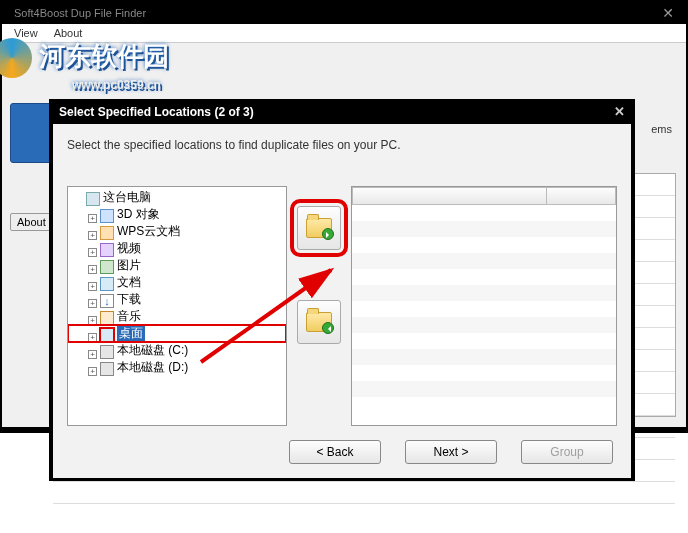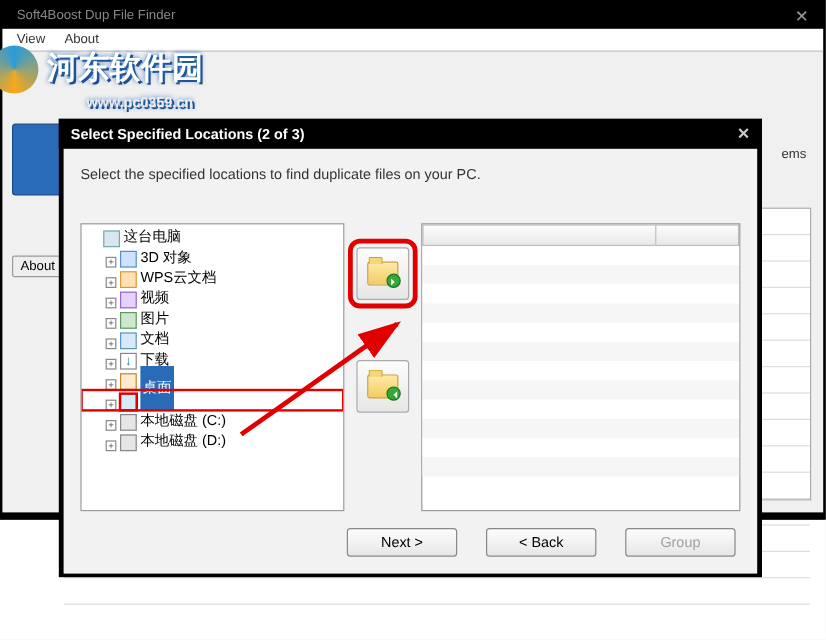--- a/index.html
+++ b/index.html
@@ -38,21 +38,21 @@
   .ic-pc    { background: #d8e6ef; border: 1px solid #7aa; }
   .ic-3d    { background: #cde3ff; border: 1px solid #5a90cc; }
   .ic-wps   { background: #ffe1b3; border: 1px solid #d89a3a; }
   .ic-video { background: #e6d2ff; border: 1px solid #9966cc; }
   .ic-img   { background: #cfe8cd; border: 1px solid #5e9a5e; }
   .ic-doc   { background: #d6eaf7; border: 1px solid #5c96c2; }
   .ic-down  { background: #fff; border: 1px solid #888; color: #2a72c8; }
   .ic-music { background: #fdebd0; border: 1px solid #c9852a; }
   .ic-desk  { background: #d6eaf7; border: 1px solid #5c96c2; }
   .ic-disk  { background: #e6e6e6; border: 1px solid #888; }
-  .sel { background: #2a6bb8; color: #fff; padding: 10px 2px; }
+  .sel { background: #2a6bb8; color: #fff; padding: 0 2px; }
   .red-box-sel { outline: 2px solid #e10000; outline-offset: -1px; }
 
   .btn-col { display: flex; flex-direction: column; gap: 50px; padding-top: 20px; }
   .icon-btn { width: 44px; height: 44px; background: linear-gradient(#fdfdfd,#e6e6e6); border: 1px solid #aaa; border-radius: 3px; display: flex; align-items: center; justify-content: center; position: relative; }
   .folder { width: 26px; height: 20px; background: linear-gradient(#ffe9a8,#f1cd60); border: 1px solid #caa032; border-radius: 2px; position: relative; }
   .folder::before { content:""; position:absolute; top:-5px; left:0; width:10px; height:5px; background:#f5d67b; border:1px solid #caa032; border-bottom:none; border-radius:2px 2px 0 0; }
   .arrow-fwd { position:absolute; right:-3px; bottom:-3px; width:12px; height:12px; border-radius:50%; background:#35a835; border:1px solid #1f711f; }
   .arrow-fwd::after{content:"";position:absolute;left:3px;top:3px;border:3px solid transparent;border-left-color:#fff;}
   .arrow-back { position:absolute; right:-3px; bottom:-3px; width:12px; height:12px; border-radius:50%; background:#35a835; border:1px solid #1f711f;}
   .arrow-back::after{content:"";position:absolute;left:2px;top:3px;border:3px solid transparent;border-right-color:#fff;}
@@ -211,22 +211,22 @@
               <div class="row"></div>
               <div class="row"></div>
             <div class="row"></div>
               <div class="row"></div>
               <div class="row"></div>
               <div class="row"></div>
           </div>
         </div>
 
         <div class="btn-row">
+          <div class="btn">&lt; Back</div>
           <div class="btn">Next &gt;</div>
-          <div class="btn">&lt; Back</div>
           <div class="btn disabled">Group</div>
         </div>
 
         <svg class="anno-arrow" viewBox="0 0 150 120">
           <defs>
               <marker id="ah" markerWidth="10" markerHeight="10" refX="8" refY="3" orient="auto">
             <path d="M0,0 L0,6 L9,3 z" fill="#e10000"></path>
               </marker>
             </defs>
           <line x1="5" y1="110" x2="135" y2="18" stroke="#e10000" stroke-width="4" marker-end="url(#ah)"></line>

